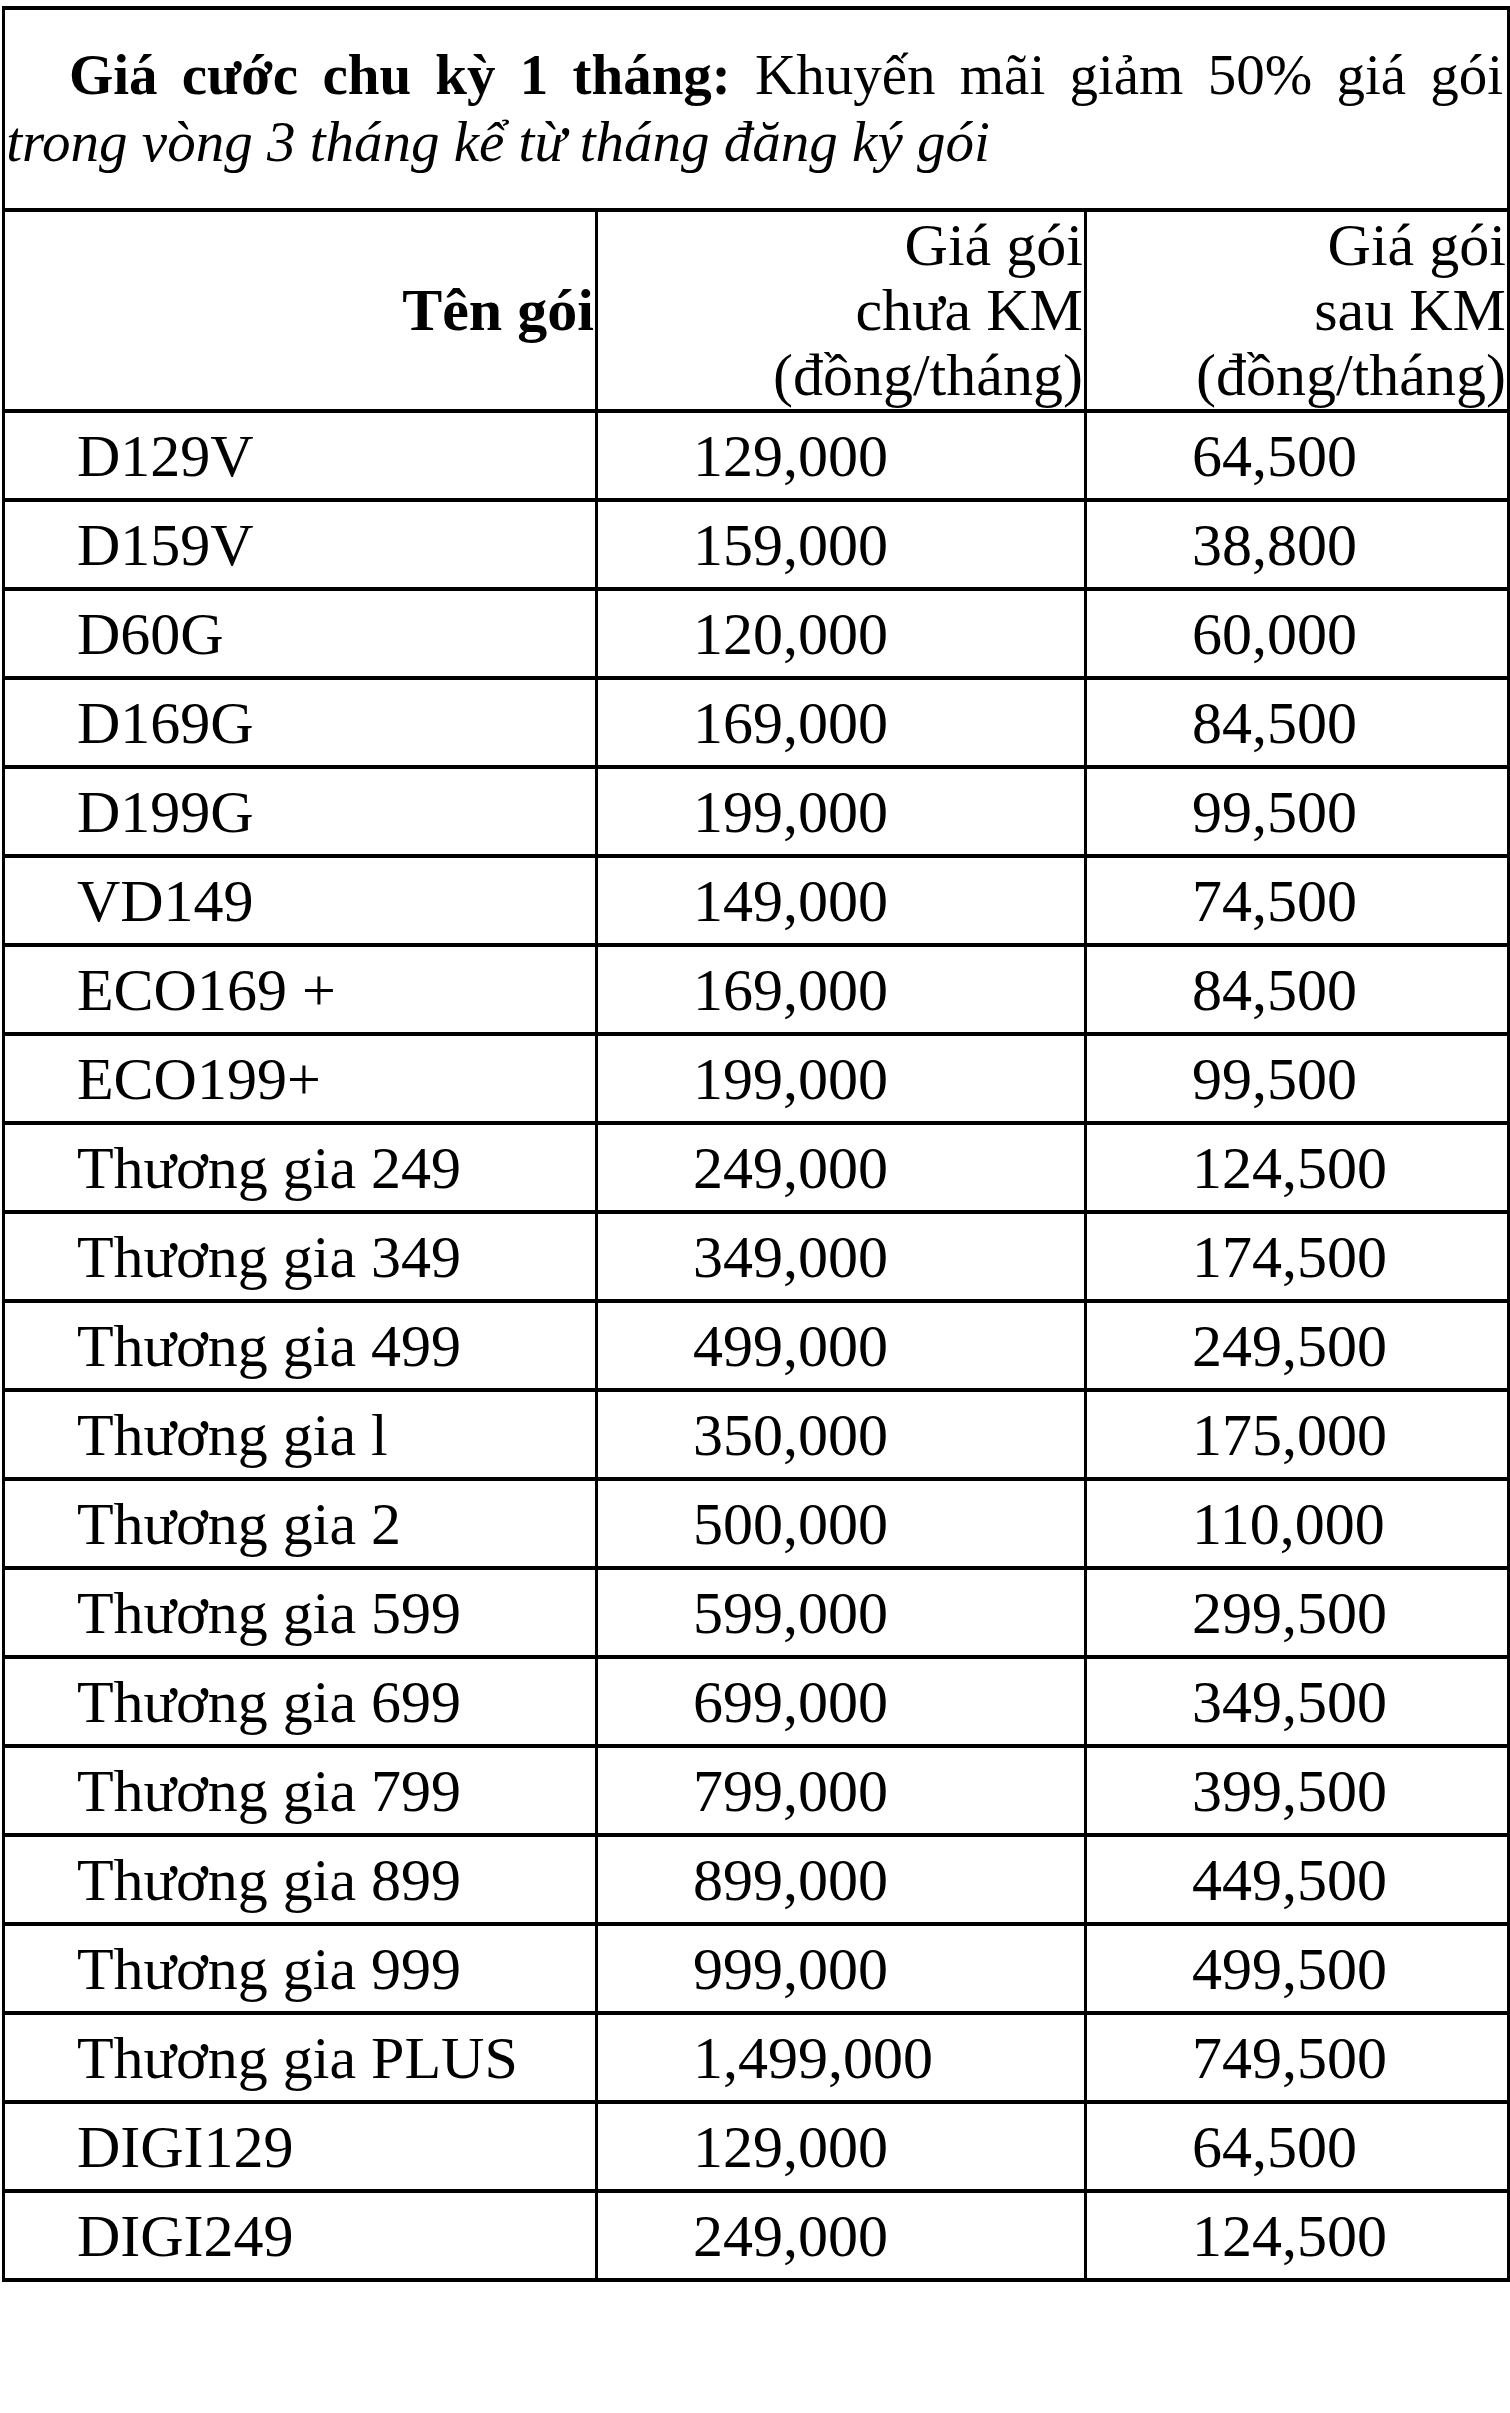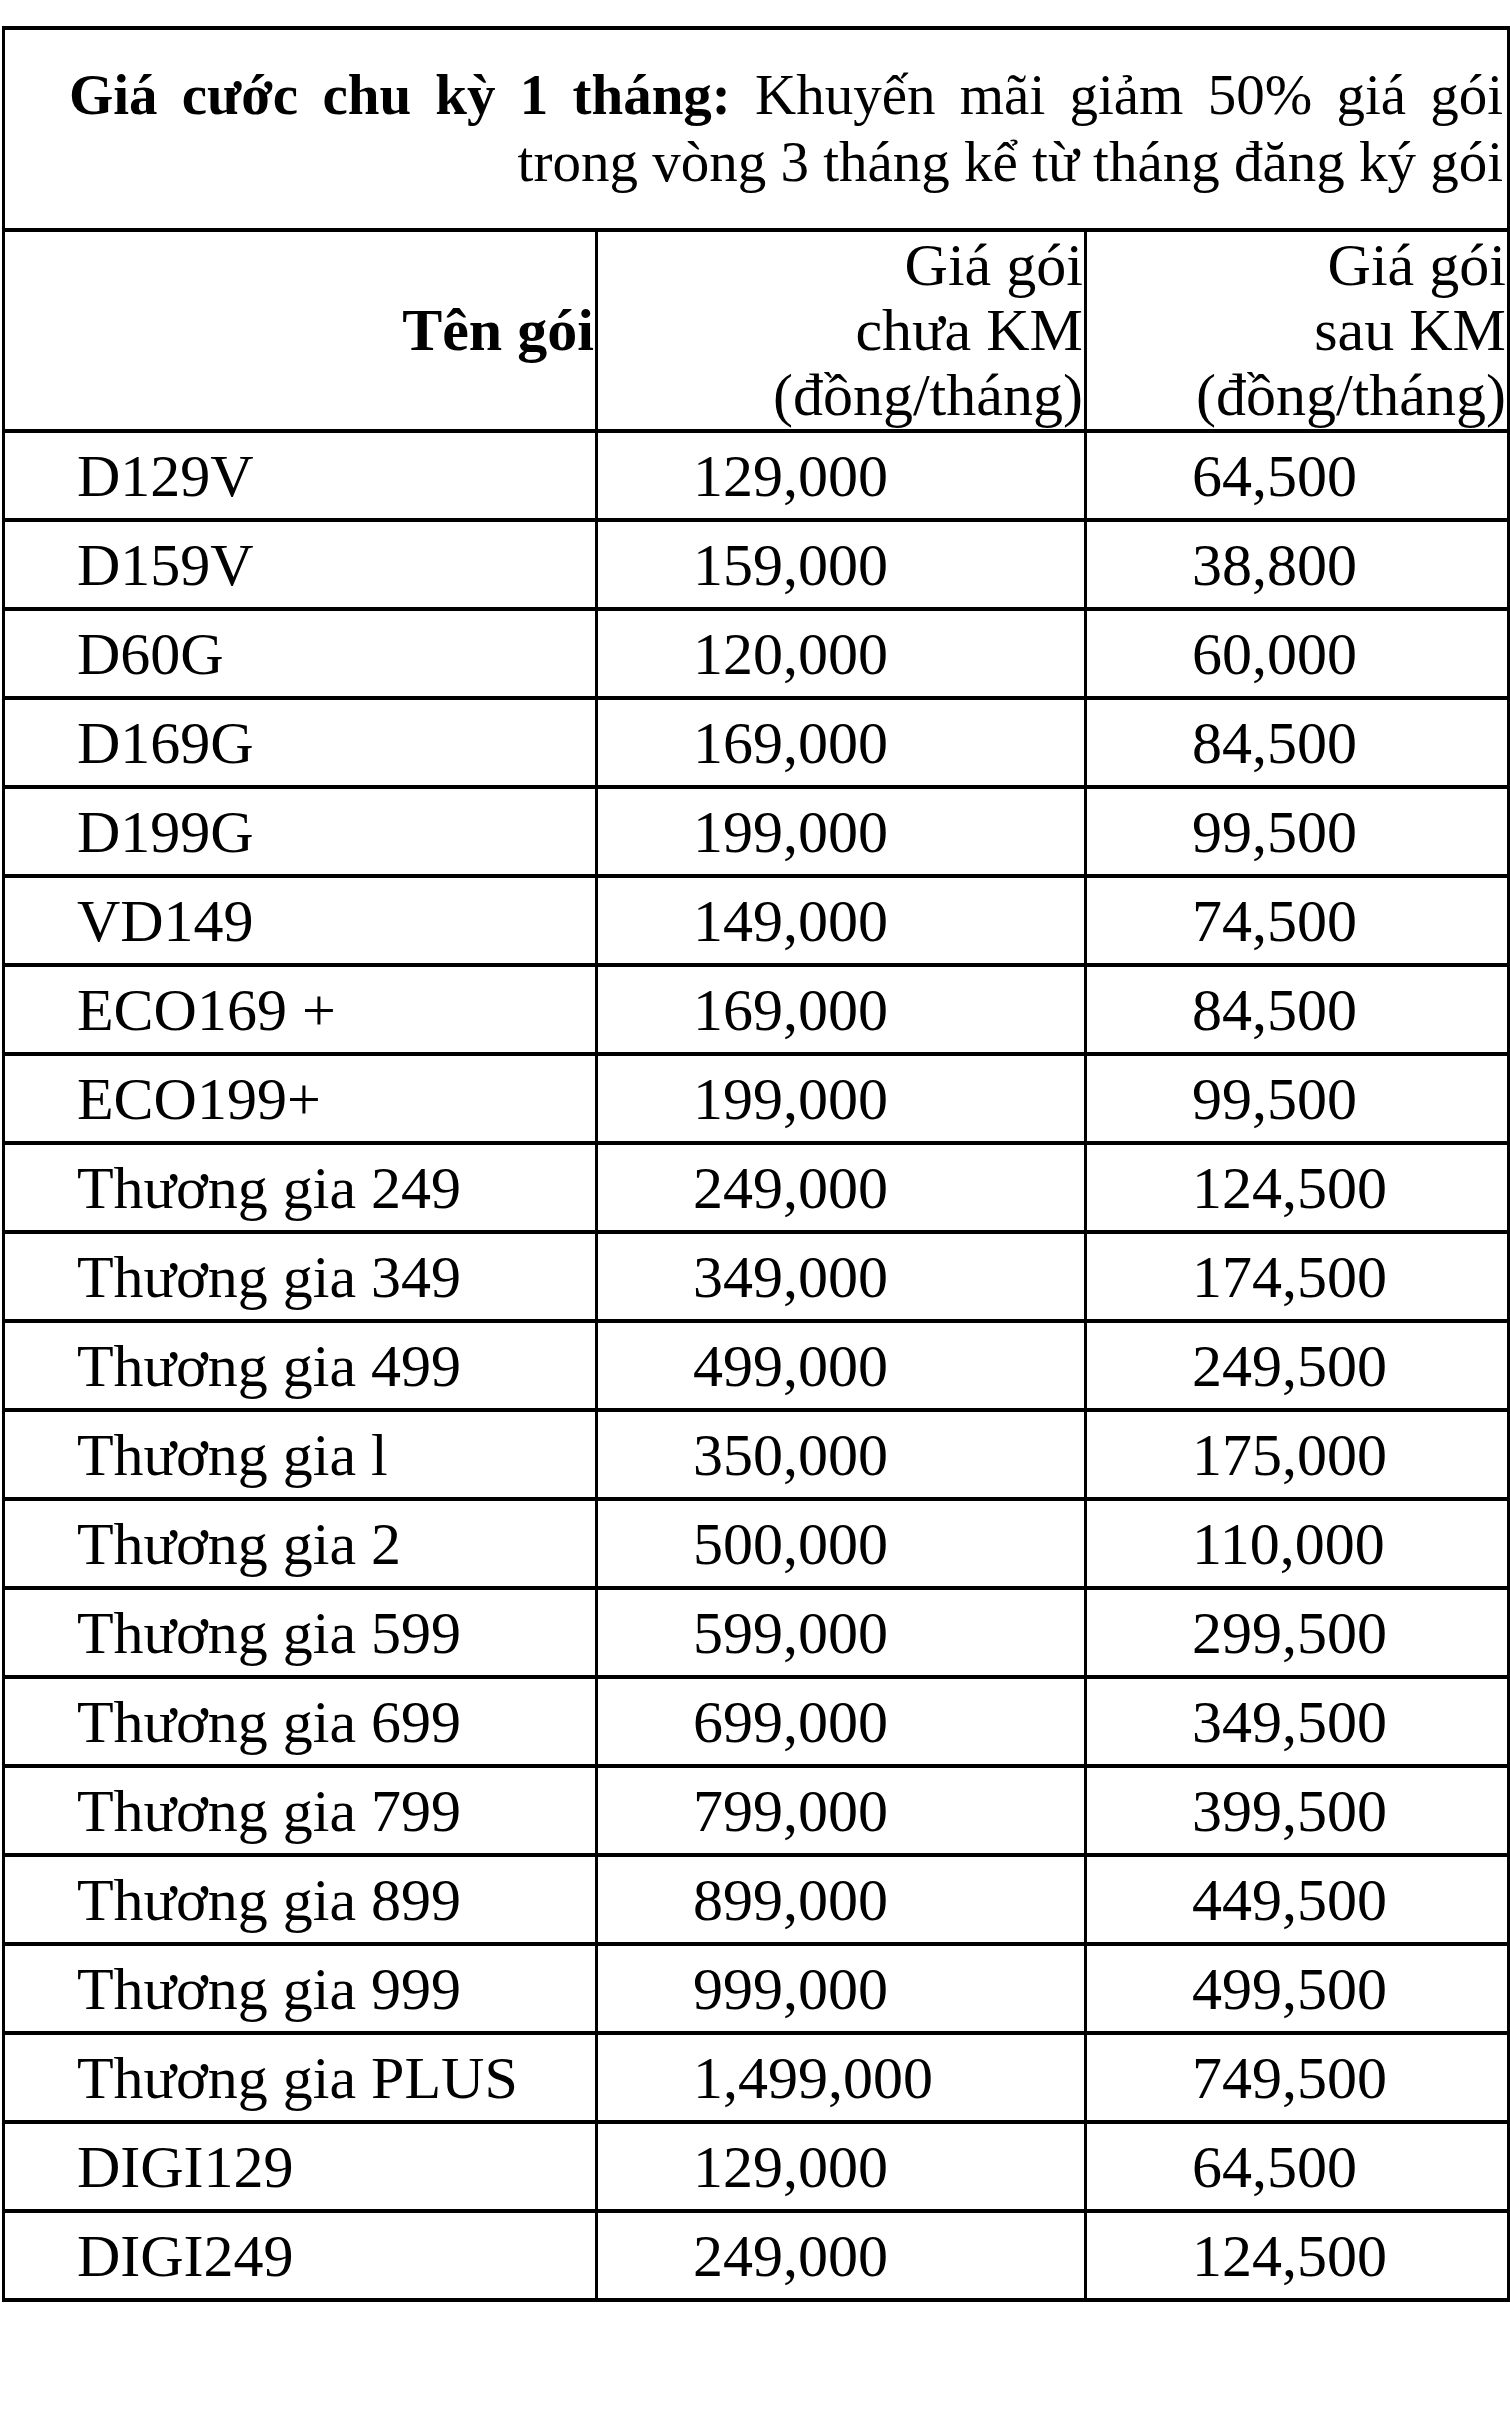--- a/index.html
+++ b/index.html
@@ -12,21 +12,21 @@
     width: 1510px;
     height: 2413px;
     background: #ffffff;
     color: #000000;
     font-family: "Liberation Serif", "DejaVu Serif", serif;
     overflow: hidden;
   }
   table.pricing {
     position: absolute;
     left: 1.9px;
-    top: 26px;
+    top: 6px;
     width: 1505px;
     border-collapse: collapse;
     table-layout: fixed;
     border-radius: 8px;
   }
   table.pricing td, table.pricing th {
     border: 3.8px solid #000000;
     border-top-width: 4.5px;
     border-bottom-width: 4.5px;
     vertical-align: middle;
@@ -44,22 +44,23 @@
     line-height: 67px;
     text-indent: 64px;
     text-align: justify;
     text-align-last: justify;
     white-space: nowrap;
   }
   .intro-line1 b { font-weight: bold; }
   .intro-line2 {
     font-size: 57px;
     line-height: 67px;
-    text-align: right;
+    text-align: left;
     padding-left: 1.3px;
+    font-style: italic;
   }
   
   tr.row-header { height: 200px; }
   th.th-cell {
     text-align: right;
     font-weight: normal;
     line-height: 65px;
     white-space: pre-line;
   }
   th.th-name {

